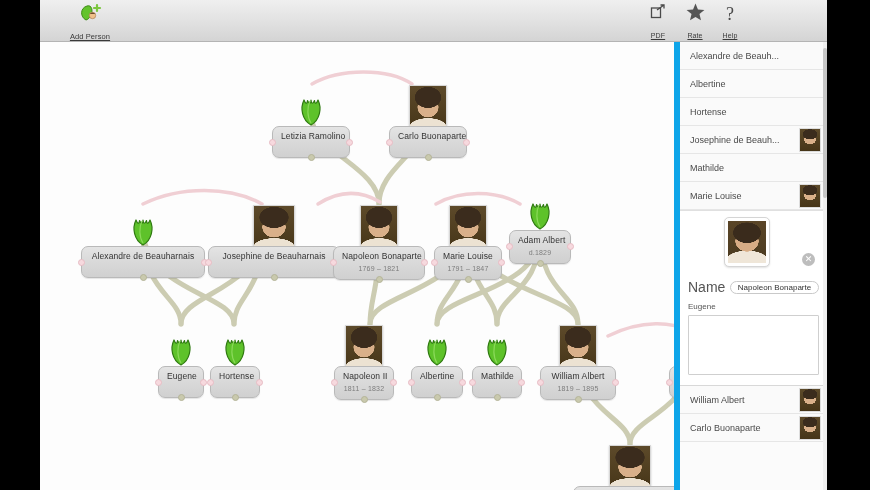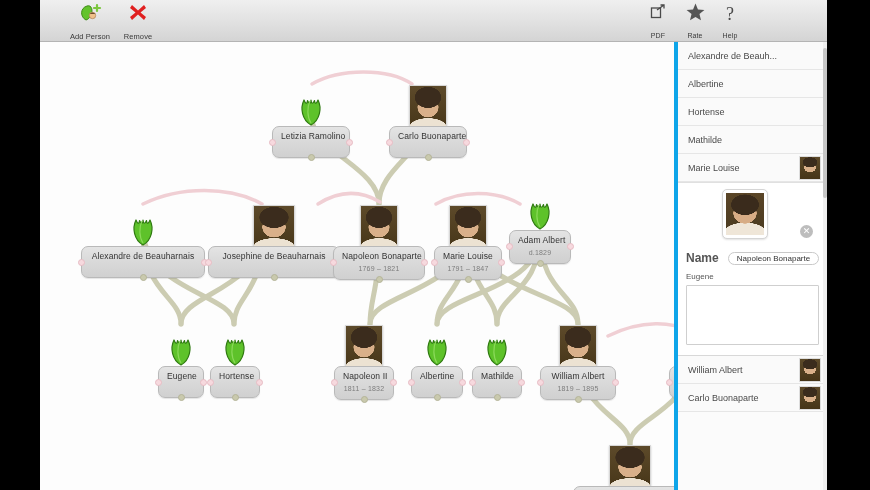--- a/index.html
+++ b/index.html
@@ -21,21 +21,21 @@
     width: 787px; height: 42px;
     background: linear-gradient(to bottom, #efefef 0%, #e2e2e2 50%, #d4d4d4 100%);
     border-bottom: 1px solid #b4b4b4;
   }
   .tb-btn {
     position: absolute; top: 3px;
     width: 52px; text-align: center;
     cursor: default;
   }
   .tb-glyph { height: 22px; line-height: 22px; font-size: 17px; color: #555; }
-  .tb-label { font-size: 7.5px; color: #3a3a3a; letter-spacing: .1px; margin-top: 7px; }
+  .tb-label { font-size: 7.5px; color: #3a3a3a; letter-spacing: .1px; margin-top: 7px; text-decoration: underline; }
   .addperson { left: 24px; }
   .removebtn { left: 72px; }
   .pdfbtn  { left: 600px; }
   .ratebtn { left: 637px; }
   .helpbtn { left: 672px; }
   .tb-right { width: 36px; }
   .tb-right .tb-label { font-size: 7px; }
 
   
   .canvas {
@@ -86,21 +86,21 @@
     position: absolute; left: 50%; margin-left: -3.5px; bottom: -4px;
     width: 7px; height: 7px; border-radius: 50%;
     background: #c9c9ad; border: 1px solid #b4b498;
   }
 
   
   .sidebar {
     position: absolute; left: 634px; top: 42px;
     width: 153px; height: 448px;
     background: #fbfbfb;
-    border-left: 4px solid #0ea5e9;
+    border-left: 6px solid #0ea5e9;
   }
   .srow {
     height: 28px; display: flex; align-items: center;
     padding: 0 6px 0 10px;
     border-bottom: 1px solid #e6e6e6;
     background: #fafafa;
     cursor: default;
   }
   .srow .sname { flex: 1; font-size: 9px; color: #4a4a4a; white-space: nowrap; overflow: hidden; }
   .srow .sthumb { width: 22px; height: 24px; background:#6b5a42; border:1px solid #ddd; }
@@ -117,21 +117,21 @@
     box-shadow: 0 1px 2px rgba(0,0,0,.12);
   }
   .detail-photo .inner { width:100%; height:100%; background:#6b5a42; }
   .del-badge {
     position: absolute; left: 114px; top: 36px;
     width: 13px; height: 13px; border-radius: 50%;
     background: #bdbdbd; color: #fff; font-size: 9px;
     line-height: 13px; text-align: center; cursor: default;
   }
   .field { display: flex; align-items: center; margin-bottom: 7px; }
-  .field label { width: 42px; font-size: 12px; color: #555; font-weight: bold; }
+  .field label { width: 42px; font-size: 14px; color: #555; }
   .pill {
     flex: 1; height: 13px; line-height: 12px;
     border: 1px solid #c9c9c9; border-radius: 7px;
     background: #fff; font-size: 8px; color: #333;
     text-align: center; padding: 0 4px;
     white-space: nowrap; overflow: hidden;
   }
   .pill.small { flex: none; width: 64px; }
   .notes-label { font-size: 8px; color: #555; margin: 2px 0 4px 0; }
   .notes-box {
@@ -158,28 +158,20 @@
         <svg width="24" height="20" viewBox="0 0 24 20">
           <path d="M8 17 C2 14 2 5 9 3 C14 1.5 15 8 13 12 C11.5 15 10 16.5 8 17 Z" fill="#63c32c" stroke="#3d8a16" stroke-width="1"></path>
           <circle cx="14.5" cy="12.5" r="3.2" fill="#f0c08a" stroke="#b2865a" stroke-width=".8"></circle>
           <path d="M11.5 11 q3 -3 6 0" fill="#6b4a2a"></path>
           <path d="M19 2 v6 M16 5 h6" stroke="#7cc63f" stroke-width="2.2" stroke-linecap="round" fill="none"></path>
         </svg>
       </div>
       <div class="tb-label">Add Person</div>
     </div>
 
-    <div class="tb-btn removebtn">
-      <div class="tb-glyph">
-        <svg width="18" height="18" viewBox="0 0 18 18">
-          <path d="M3 2 L9 7.5 L15 2 L17 5 L11.5 9.5 L17 14 L15 17 L9 11.5 L3 17 L1 14 L6.5 9.5 L1 5 Z" fill="#e02020"></path>
-        </svg>
-      </div>
-      <div class="tb-label">Remove</div>
-    </div>
 
     <div class="tb-btn tb-right pdfbtn">
       <div class="tb-glyph">
         <svg width="16" height="15" viewBox="0 0 16 15">
           <rect x="1.5" y="4" width="9" height="9.5" fill="none" stroke="#4a4a4a" stroke-width="1.3"></rect>
           <path d="M7 6 L14 1 M10.5 1 H14 V4.5" fill="none" stroke="#4a4a4a" stroke-width="1.3"></path>
         </svg>
       </div>
       <div class="tb-label">PDF</div>
     </div>
@@ -408,20 +400,24 @@
         <div class="srow">
           <span class="sname">Alexandre de Beauh...</span>
         </div>
         <div class="srow">
           <span class="sname">Albertine</span>
         </div>
         <div class="srow">
           <span class="sname">Hortense</span>
         </div>
         <div class="srow">
+          <span class="sname">Josephine de Beauh...</span>
+          <span class="sthumb" style="background:radial-gradient(ellipse 58% 36% at 50% 24%, #3b2c1d 0 62%, transparent 64%),radial-gradient(ellipse 40% 30% at 50% 48%, #d9b08a 0 72%, transparent 74%),linear-gradient(#5d4a2a,#463518);"></span>
+        </div>
+        <div class="srow">
           <span class="sname">Mathilde</span>
         </div>
         <div class="srow">
           <span class="sname">Marie Louise</span>
           <span class="sthumb" style="background:radial-gradient(ellipse 58% 36% at 50% 24%, #3b2c1d 0 62%, transparent 64%),radial-gradient(ellipse 40% 30% at 50% 48%, #d9b08a 0 72%, transparent 74%),linear-gradient(#5d4a2a,#463518);"></span>
         </div>
       </div>
 
     <div class="detail">
       <div class="detail-photo-row">

